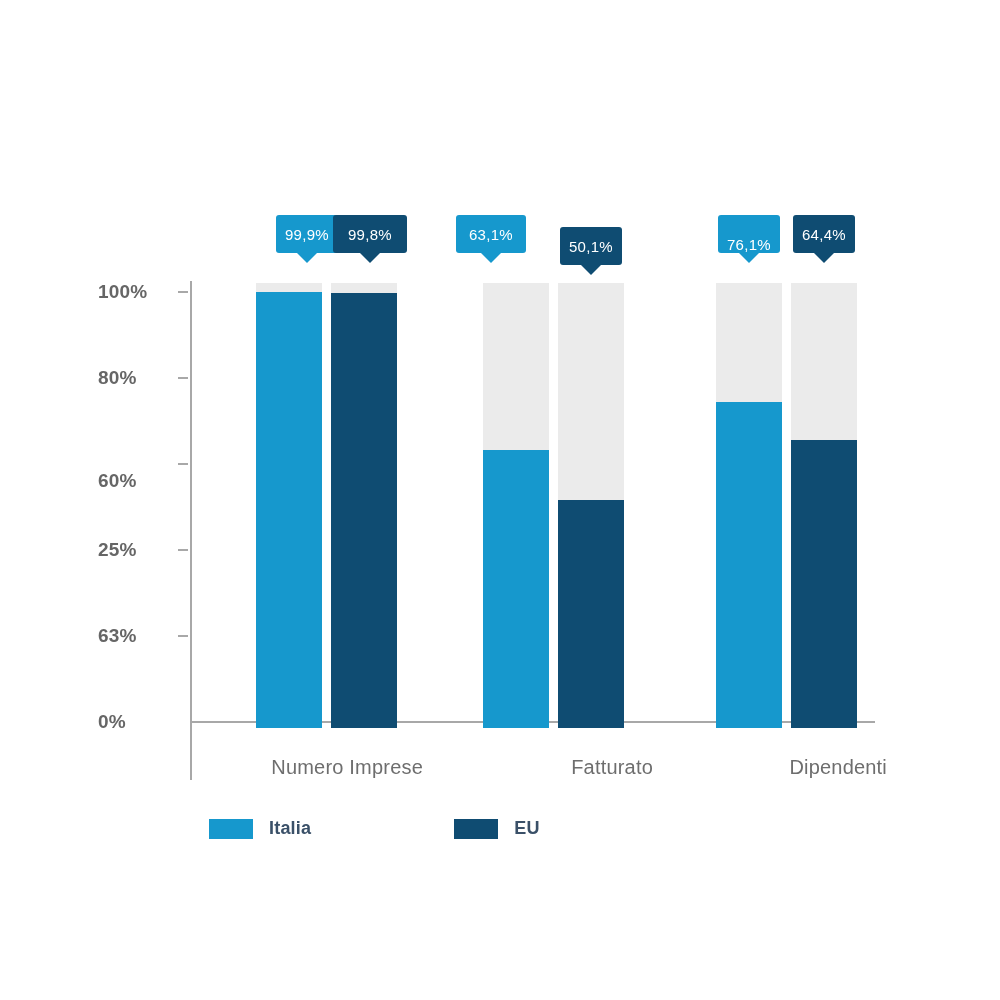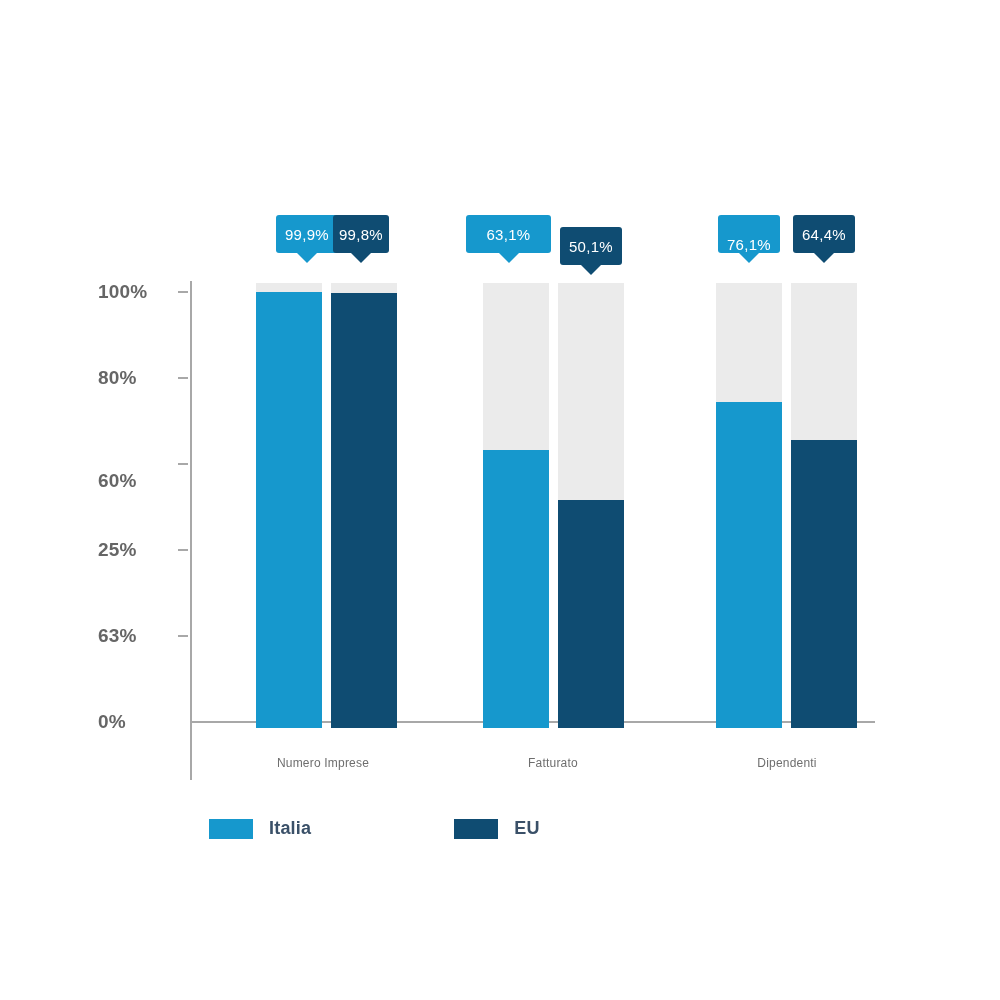--- a/index.html
+++ b/index.html
@@ -96,22 +96,22 @@
     border-right: 11px solid transparent;
     border-top: 11px solid currentColor;
   }
   .callout.italia::after { color: #1698cd; }
   .callout.eu::after     { color: #0f4c72; }
 
   
   .cat-label {
     position: absolute;
     top: 756px;
-    text-align: center;
-    font-size: 12px;
+    text-align: right;
+    font-size: 20px;
     color: #6e6e6e;
     letter-spacing: 0.2px;
   }
 
   
   .legend {
     position: absolute;
     top: 818px;
     left: 186px;
     display: flex;
@@ -166,31 +166,31 @@
 
   <div class="bar-track" style="left:256px; top:283px; width:66px; height:445px;"></div>
   <div class="bar-track" style="left:331px; top:283px; width:66px; height:445px;"></div>
 
   <div class="bar-fill italia" style="left:256px; top:292px; width:66px; height:436px;"></div>
   <div class="bar-fill eu" style="left:331px; top:293px; width:66px; height:435px;"></div>
 
   <div class="callout italia" style="left:258px; top:215px; width:62px;margin-left:18px;">
     <span>99,9%</span>
   </div>
-  <div class="callout eu" style="left:333px; top:215px; width:56px;">
+  <div class="callout eu" style="left:333px; top:215px; width:74px;">
     <span>99,8%</span>
   </div>
   <div class="cat-label" style="left:223px; width:200px;">Numero Imprese</div>
 
   <div class="bar-track" style="left:483px; top:283px; width:66px; height:445px;"></div>
   <div class="bar-track" style="left:558px; top:283px; width:66px; height:445px;"></div>
 
   <div class="bar-fill italia" style="left:483px; top:450px; width:66px; height:278px;"></div>
   <div class="bar-fill eu" style="left:558px; top:500px; width:66px; height:228px;"></div>
-  <div class="callout italia" style="left:466px; top:215px; width:85px;">
+  <div class="callout italia" style="left:456px; top:215px; width:70px;">
     <span>63,1%</span>
   </div>
   <div class="callout eu" style="left:560px; top:215px; width:62px;margin-top:12px;">
     <span>50,1%</span>
   </div>
   <div class="cat-label" style="left:453px; width:200px;">Fatturato</div>
 
   <div class="bar-track" style="left:716px; top:283px; width:66px; height:445px;"></div>
   <div class="bar-track" style="left:791px; top:283px; width:66px; height:445px;"></div>
 

